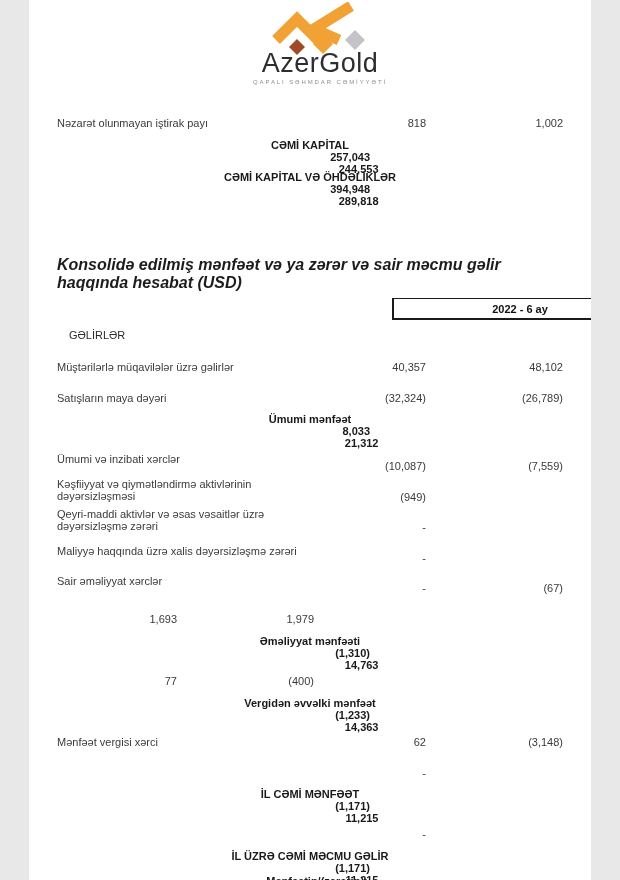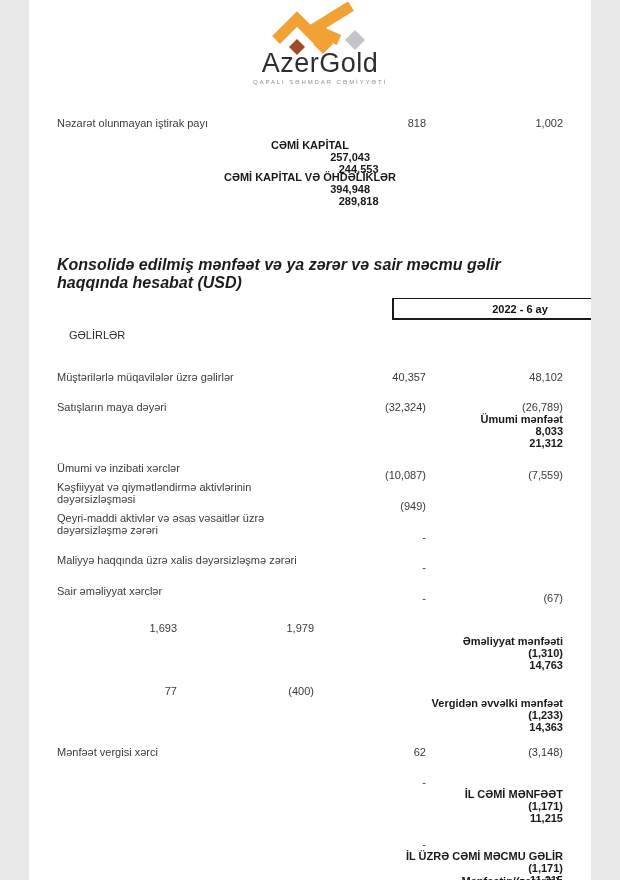--- a/index.html
+++ b/index.html
@@ -37,21 +37,21 @@
   }
   .col-headers .cell {
     text-align:center; font-weight:bold; font-size:11px; color:#111;
     display:flex; align-items:center; justify-content:center;
   }
   .col-headers .c1 { width:128px; }
   .col-headers .c2 { flex:1; border-left:1.5px solid #1a1a1a;padding-left:10px; }
   .gelirler { margin:9px 0 0 40px; font-weight:normal; font-size:11px; color:#2a2a2a; }
 
   .is-rows { margin-top:11px; }
-  .is-rows .row { height:30.6px;align-items:flex-end; }
+  .is-rows .row { height:30.6px; }
   .is-rows .row.offset .v1,
   .is-rows .row.offset .v2 { transform:translateY(7px); }
   .is-rows .row:nth-child(10) { margin-top:8px; }      
   .is-rows .row.indent { height:18px; margin-top:-5px; padding-left:42px; font-weight:bold; color:#191919; }
 </style>
 </head>
 <body>
 
 <div class="page">
 

